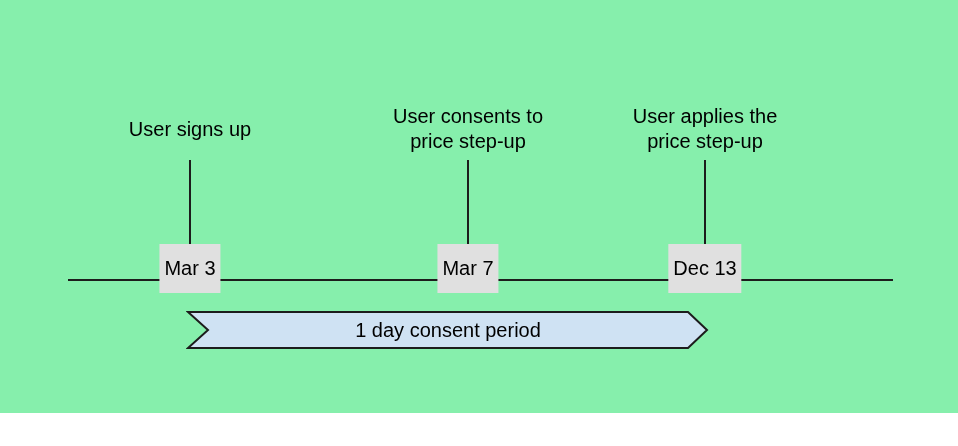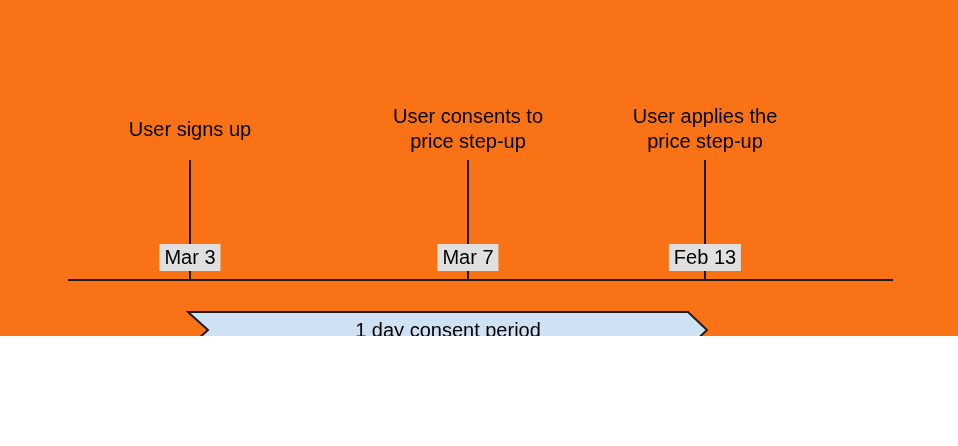--- a/index.html
+++ b/index.html
@@ -10,41 +10,41 @@
     --text:#000000;
   }
   *{margin:0;padding:0;box-sizing:border-box;}
   html,body{background:#ffffff;}
   body{
     width:958px;height:446px;
     font-family:"Liberation Sans",sans-serif;
     color:var(--text);
   }
   .canvas{
-    position:relative;width:958px;height:336px;background:#f97316;overflow:hidden;
+    position:relative;width:958px;height:413px;background:#86efac;overflow:hidden;
   }
   .event-title{
     position:absolute;top:103px;height:52px;width:200px;
     display:flex;align-items:center;justify-content:center;
     transform:translateX(-50%);
     text-align:center;font-size:20px;line-height:25px;color:var(--text);
   }
   .event-title .wrap{max-width:175px;}
   .tick{
     position:absolute;top:160px;width:2px;height:120px;
     background:var(--line);transform:translateX(-50%);
   }
   .baseline{
     position:absolute;left:68px;top:279px;width:825px;height:2px;
     background:var(--line);
   }
   .date-label{
     position:absolute;top:244px;transform:translateX(-50%);
     background:var(--date-label-bg);
-    font-size:20px;line-height:25px;padding:1px 5px;
+    font-size:20px;line-height:25px;padding:12px 5px;
     color:var(--text);white-space:nowrap;
   }
   .banner-svg{position:absolute;left:186px;top:309px;width:524px;height:42px;}
   .banner-svg polygon{
     fill:var(--banner-fill);
     stroke:var(--banner-border);
     stroke-width:2;stroke-linejoin:miter;
   }
   .banner-label{
     position:absolute;left:186px;top:312px;width:524px;height:36px;
@@ -71,20 +71,20 @@
   </div>
 
   <div class="tick ev1"></div>
   <div class="tick ev2"></div>
   <div class="tick ev3"></div>
 
   <div class="baseline"></div>
 
   <div class="date-label ev1">Mar 3</div>
   <div class="date-label ev2">Mar 7</div>
-  <div class="date-label ev3">Feb 13</div>
+  <div class="date-label ev3">Dec 13</div>
 
   <svg class="banner-svg" viewBox="0 0 524 42" aria-hidden="true">
     <polygon points="2,3 502,3 521,21 502,39 2,39 22,21" fill="#cfe2f3"></polygon>
   </svg>
   <div class="banner-label">1 day consent period</div>
 
 </div>
 
 </body></html>

